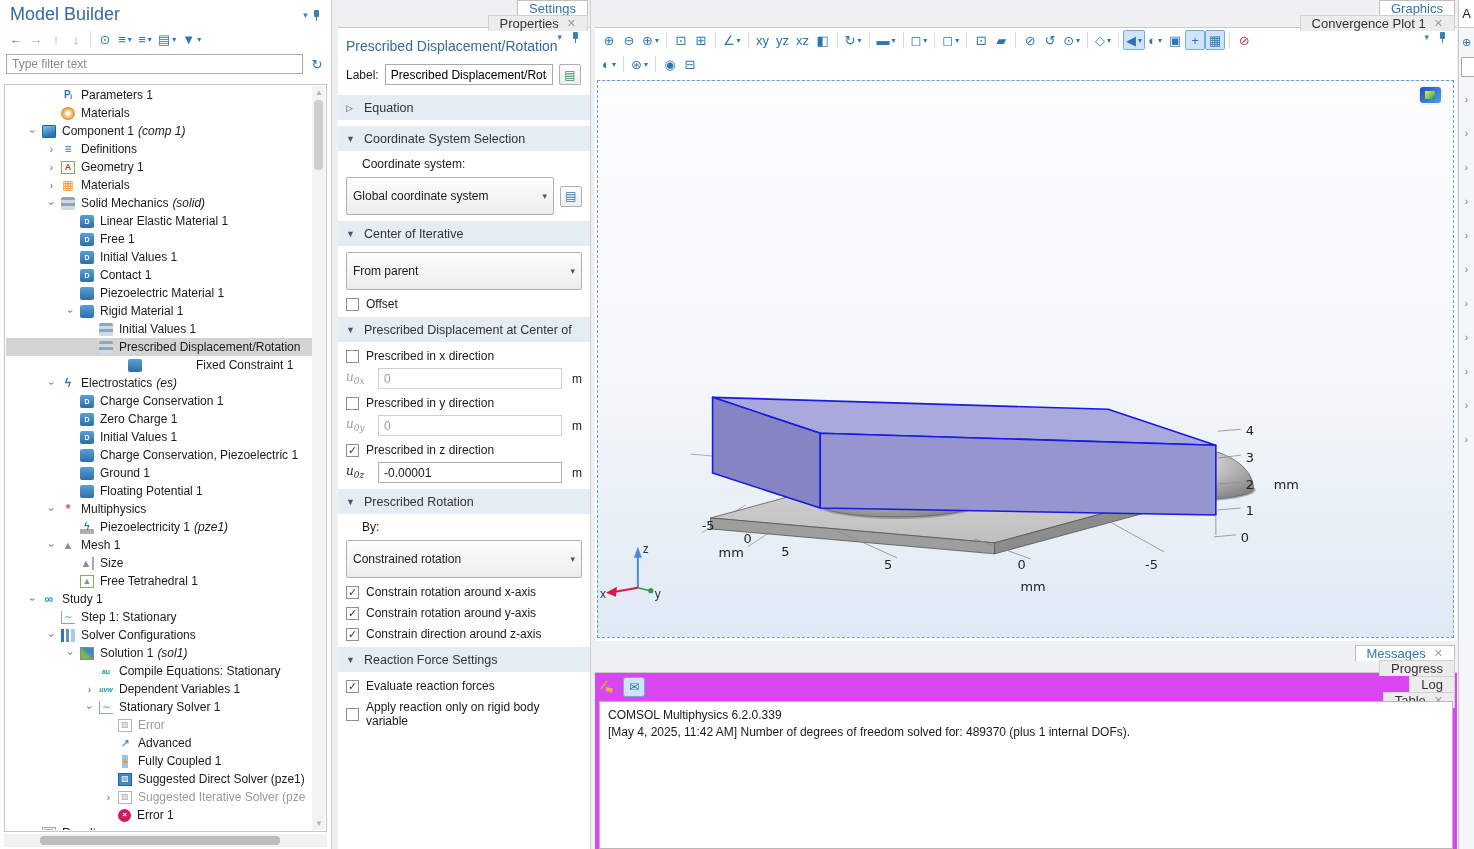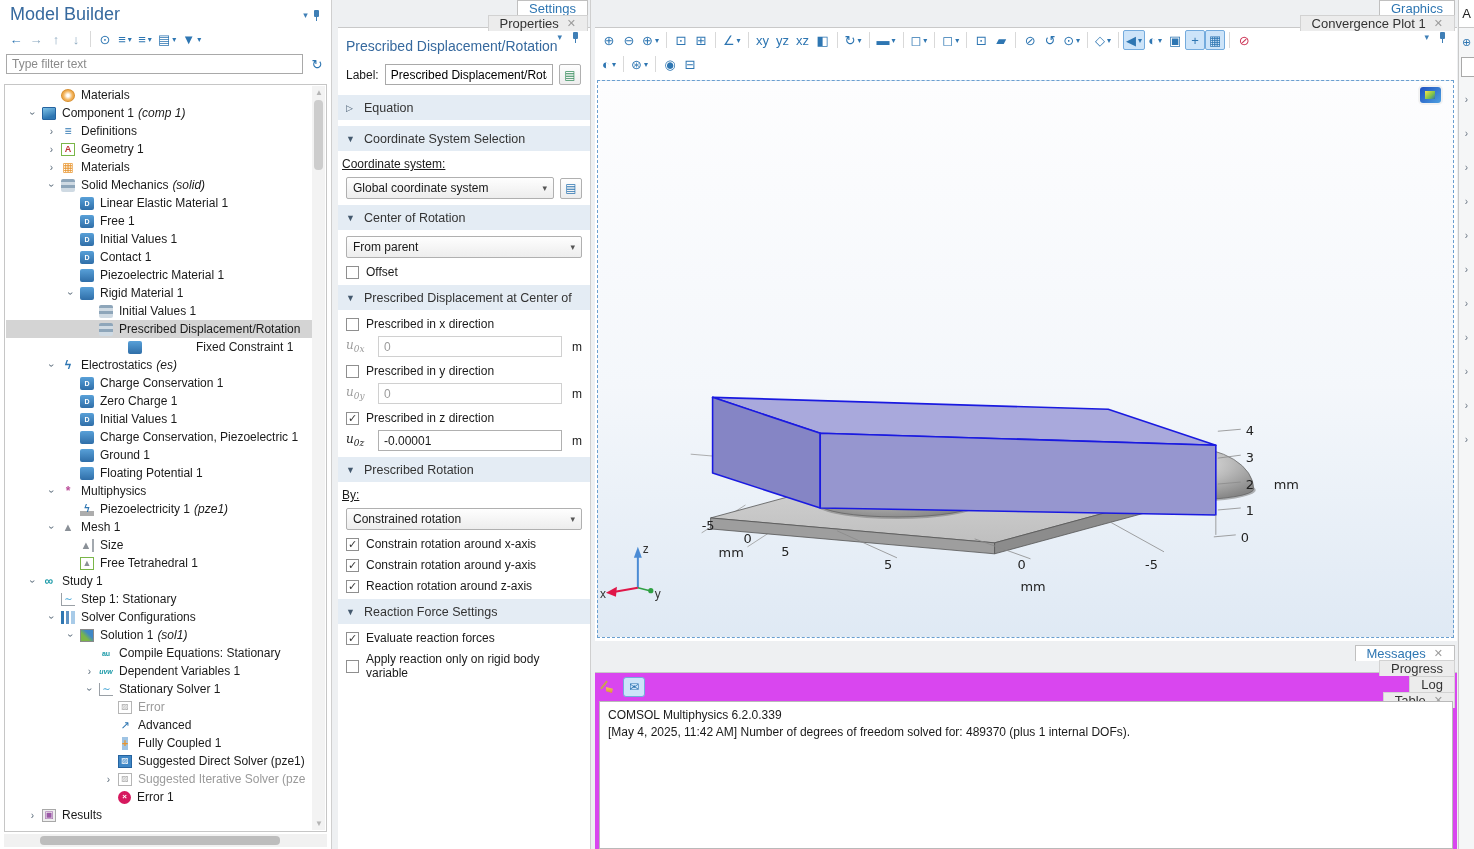--- a/index.html
+++ b/index.html
@@ -19,21 +19,21 @@
   .tbtn .car { font-size:8px; color:#2e76b2; margin-left:2px; }
   .tsep { width:1px; height:16px; background:#d9d9d9; margin:0 4px; flex:none; }
   .tabbar { display:flex; align-items:flex-end; height:28px; border-bottom:1px solid #c9c9c9; background:#eef0f2;flex-direction:column; }
   .tab { display:flex; align-items:center; height:26px; padding:0 11px; font-size:13px; background:#ececec; border:1px solid #d2d2d2; border-bottom:none; color:#333; margin-right:2px; white-space:nowrap; }
   .tab.active { background:#fff; color:#2e76b2; height:28px; margin-bottom:-1px; border-color:#c0c0c0; }
   .tab .x { color:#9b9b9b; margin-left:8px; font-size:11px; }
   .bar-right { margin-left:auto; display:flex; align-items:center; gap:8px; padding:0 8px 6px 0; }
 
   .cb { width:13px; height:13px; border:1px solid #8f8f8f; background:#fff; display:inline-flex; align-items:center; justify-content:center; flex:none; }
   .cb.on::after { content:"\2713"; font-size:11px; font-weight:bold; color:#333; line-height:1; }
-  .sel { display:flex; align-items:center; height:22px; border:1px solid #b0b0b0; border-radius:2px; background:linear-gradient(180deg,#fefefe,#ededed); padding:0 6px; font-size:12px; }
+  .sel { display:flex; align-items:center; height:38px; border:1px solid #b0b0b0; border-radius:2px; background:linear-gradient(180deg,#fefefe,#ededed); padding:0 6px; font-size:12px; }
   .sel .sv { flex:1; }
   .sel .sc { color:#555; font-size:9px; }
   .tfield { height:21px; border:1px solid #b0b0b0; background:#fff; display:flex; align-items:center; padding:0 5px; font-size:12px; }
   .tfield.dis { border-color:#d0d0d0; color:#9b9b9b; }
 
   
   .mb { position:absolute; left:0; top:0; width:332px; height:849px; background:#fff; border-right:1px solid #cfcfcf; }
   .mb-head { display:flex; align-items:center; padding:4px 8px 0 10px; }
   .mb-title { font-size:18px; color:#36699e; flex:1; }
   .mb-tools { display:flex; align-items:center; padding:4px 4px 2px 6px; }
@@ -89,21 +89,21 @@
 
   
   .set { position:absolute; left:338px; top:0; width:253px; height:849px; background:#fff; border-right:1px solid #cfcfcf; }
   .set-title { color:#36699e; font-size:14px; padding:10px 10px 8px 8px; }
   .label-row { display:flex; align-items:center; padding:2px 9px 8px 8px; gap:6px; }
   .label-row input { flex:1; height:21px; border:1px solid #a9a9a9; padding:0 5px; font-size:12px; font-family:inherit; min-width:0; }
   .doc-btn { width:22px; height:21px; border:1px solid #b0b0b0; border-radius:2px; background:linear-gradient(180deg,#fefefe,#ededed); display:flex; align-items:center; justify-content:center; color:#3a8f5f; font-size:12px; }
   .sect { display:flex; align-items:center; height:25px; background:#e4ecf4; padding:0 8px; gap:8px; margin-top:6px; }
   .sect .arr { color:#44596e; font-size:9px; width:10px; }
   .sect .stitle { font-size:12.5px; color:#333; white-space:nowrap; overflow:hidden; }
-  .srow { padding:6px 8px 0 4px; font-size:12px;text-decoration:underline; }
+  .srow { padding:6px 8px 0 24px; font-size:12px; }
   .cbrow { display:flex; align-items:center; gap:7px; padding:7px 8px 0 8px; font-size:12px; }
   .frow { display:flex; align-items:center; gap:6px; padding:5px 8px 0 8px; }
   .fsym { width:26px; font-family:"DejaVu Serif",serif; font-style:italic; font-size:12px; }
   .fsym sub { font-size:9px; }
   .fsym.dis { color:#9b9b9b; }
   .frow .tfield { flex:1; }
   .funit { width:14px; text-align:right; font-size:12px; }
   .selrow { padding:6px 8px 0 8px; }
   .csel-row { display:flex; gap:6px; padding:6px 8px 0 8px; align-items:center; }
   .csel-row .sel { flex:1; }
@@ -156,20 +156,25 @@
         <span class="tbtn">▼<span class="car">▾</span></span>
       </div>
     <div class="mb-filter">
       <input placeholder="Type filter text" style="">
       <span class="tbtn" style="margin-left:4px">↻</span>
     </div>
     <div class="tree-wrap">
       <div class="tree" id="tree">
           <div class="trow" style="padding-left: 36px;">
             <span class="chev"></span>
+            <span class="ti ic-pi">Pᵢ</span>
+            <span class="tlabel">Parameters 1</span>
+          </div>
+          <div class="trow" style="padding-left: 36px;">
+            <span class="chev"></span>
             <span class="ti ic-matglobal"></span>
             <span class="tlabel">Materials</span>
           </div>
           <div class="trow" style="padding-left: 17px;">
             <span class="chev down">›</span>
             <span class="ti ic-comp"></span>
             <span class="tlabel">Component 1</span>
             <span class="ttag">(comp 1)</span>
           </div>
           <div class="trow" style="padding-left: 36px;">
@@ -417,21 +422,21 @@
     <div class="csel-row">
       <div class="sel">
           <span class="sv">Global coordinate system</span>
           <span class="sc">▾</span>
         </div>
       <span class="doc-btn" style="color:#2e76b2">▤</span>
     </div>
 
     <div class="sect">
       <span class="arr">▼</span>
-      <span class="stitle">Center of Rotation</span>
+      <span class="stitle">Center of Iterative</span>
     </div>
     <div class="selrow">
       <div class="sel">
           <span class="sv">From parent</span>
           <span class="sc">▾</span>
         </div>
     </div>
     <div class="cbrow">
         <span class="cb"></span>
         <span>Offset</span>
@@ -483,21 +488,21 @@
     <div class="cbrow">
         <span class="cb on"></span>
         <span>Constrain rotation around x-axis</span>
       </div>
     <div class="cbrow">
         <span class="cb on"></span>
         <span>Constrain rotation around y-axis</span>
       </div>
     <div class="cbrow">
         <span class="cb on"></span>
-        <span>Reaction rotation around z-axis</span>
+        <span>Constrain direction around z-axis</span>
       </div>
 
     <div class="sect">
       <span class="arr">▼</span>
       <span class="stitle">Reaction Force Settings</span>
     </div>
     <div class="cbrow">
         <span class="cb on"></span>
         <span>Evaluate reaction forces</span>
       </div>

